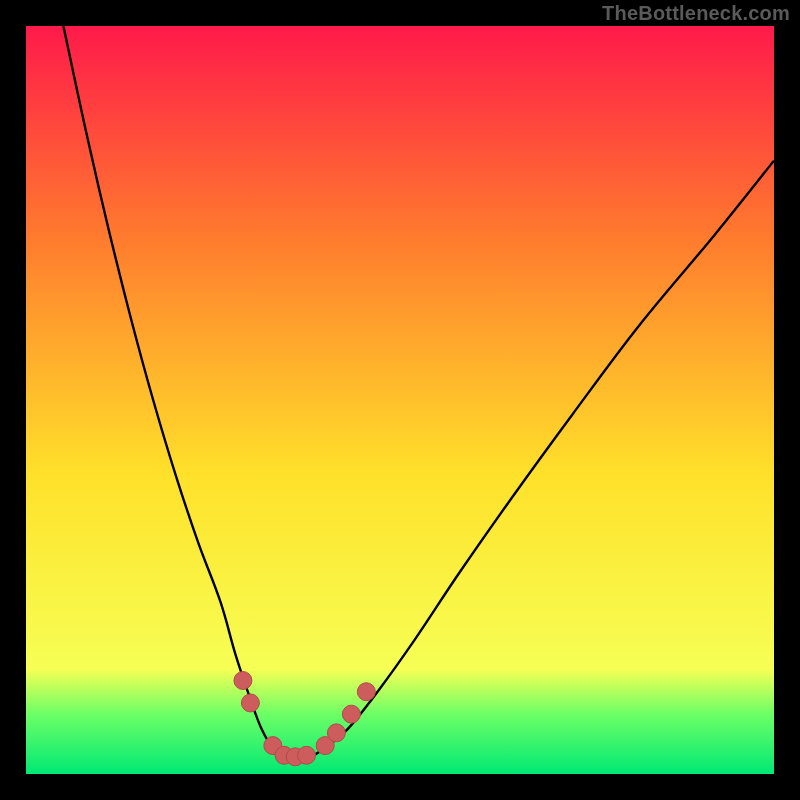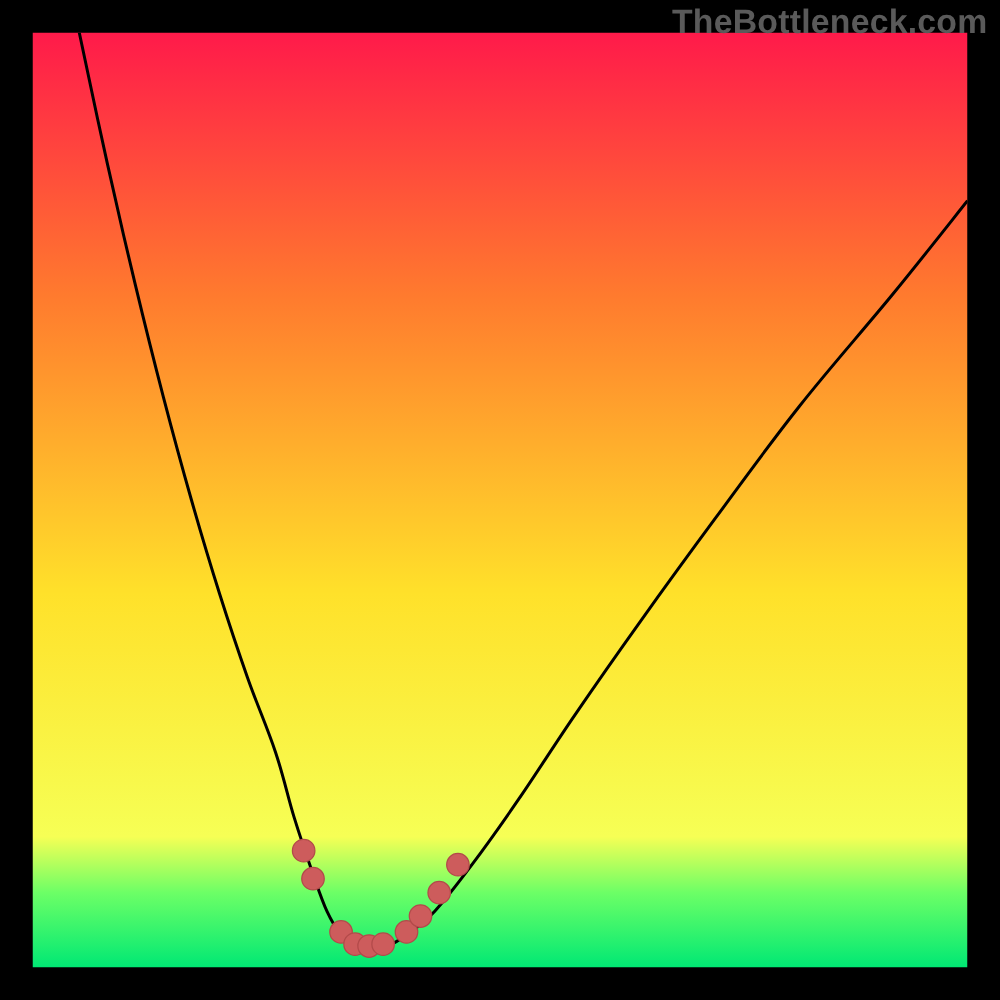--- a/index.html
+++ b/index.html
@@ -14,21 +14,21 @@
   .frame {
     position: relative;
     width: 800px;
     height: 800px;
     background: #000;
   }
   .attribution {
     position: absolute;
     top: 2px;
     right: 10px;
-    font-size: 27px;
+    font-size: 20px;
     font-weight: 600;
     color: #5a5a5a;
     letter-spacing: 0.2px;
     z-index: 5;
     text-align: right;
   }
   svg.plot {
     position: absolute;
     left: 26px;
     top: 26px;

